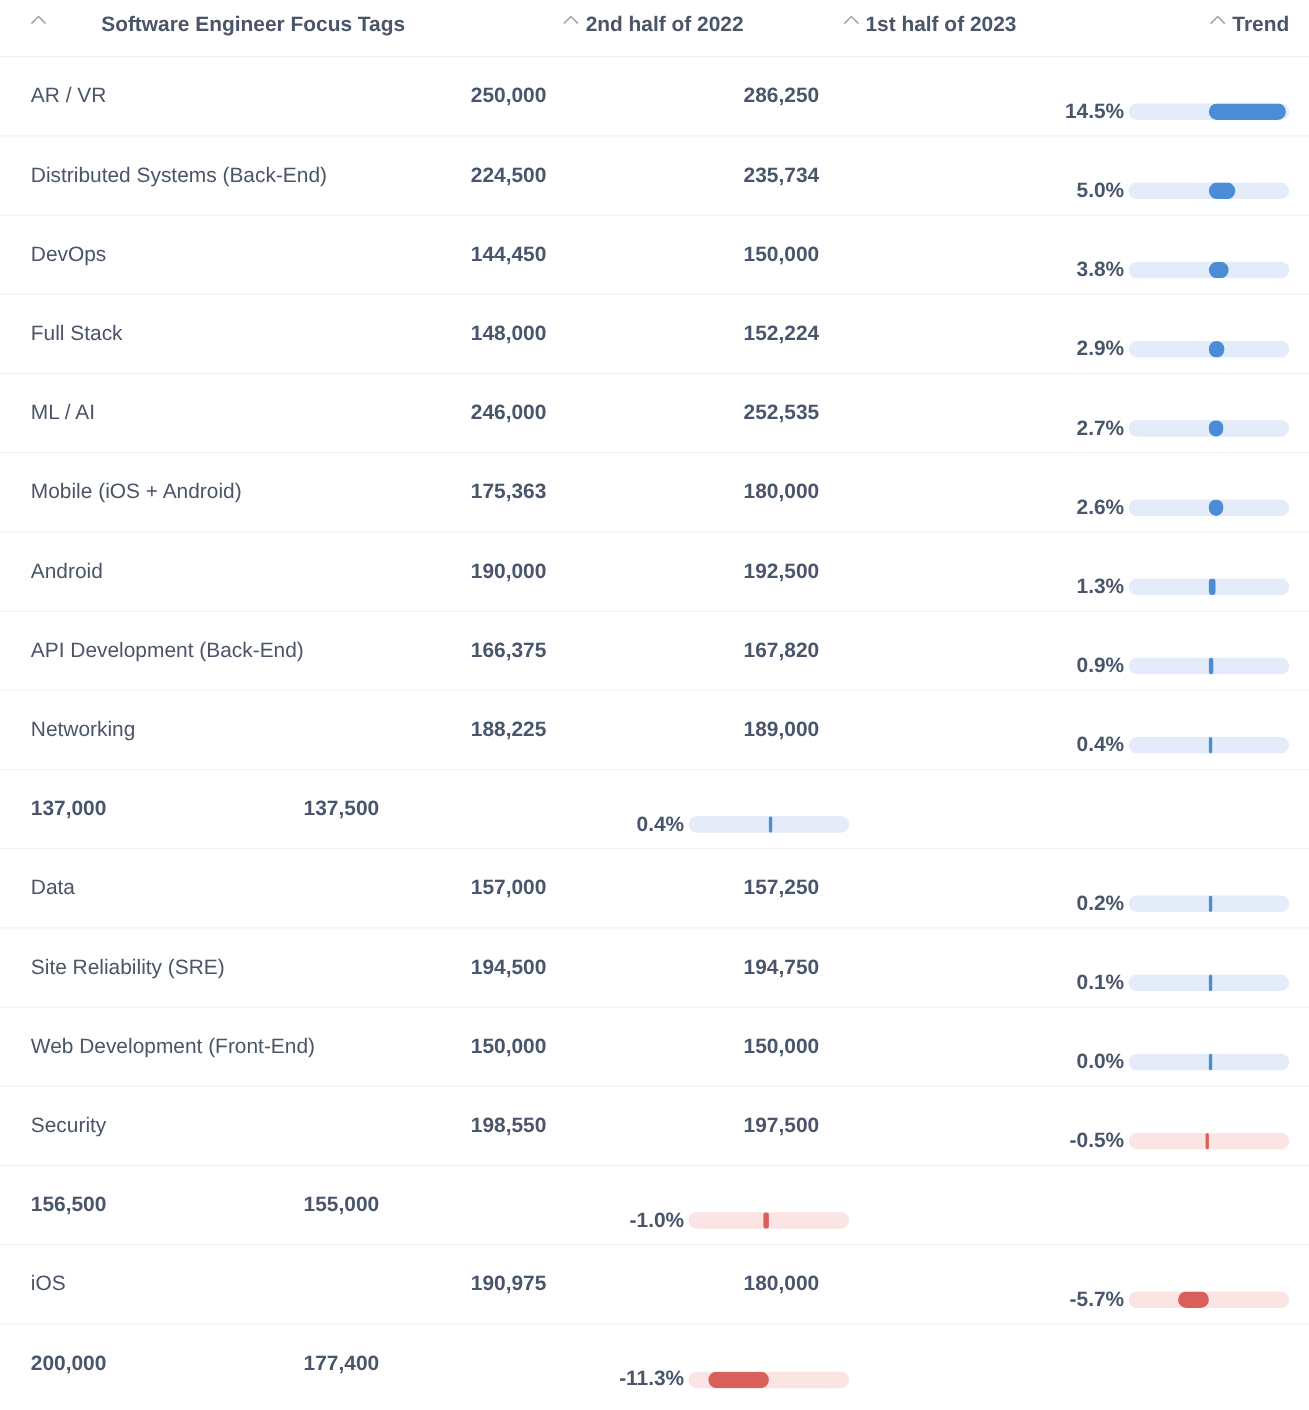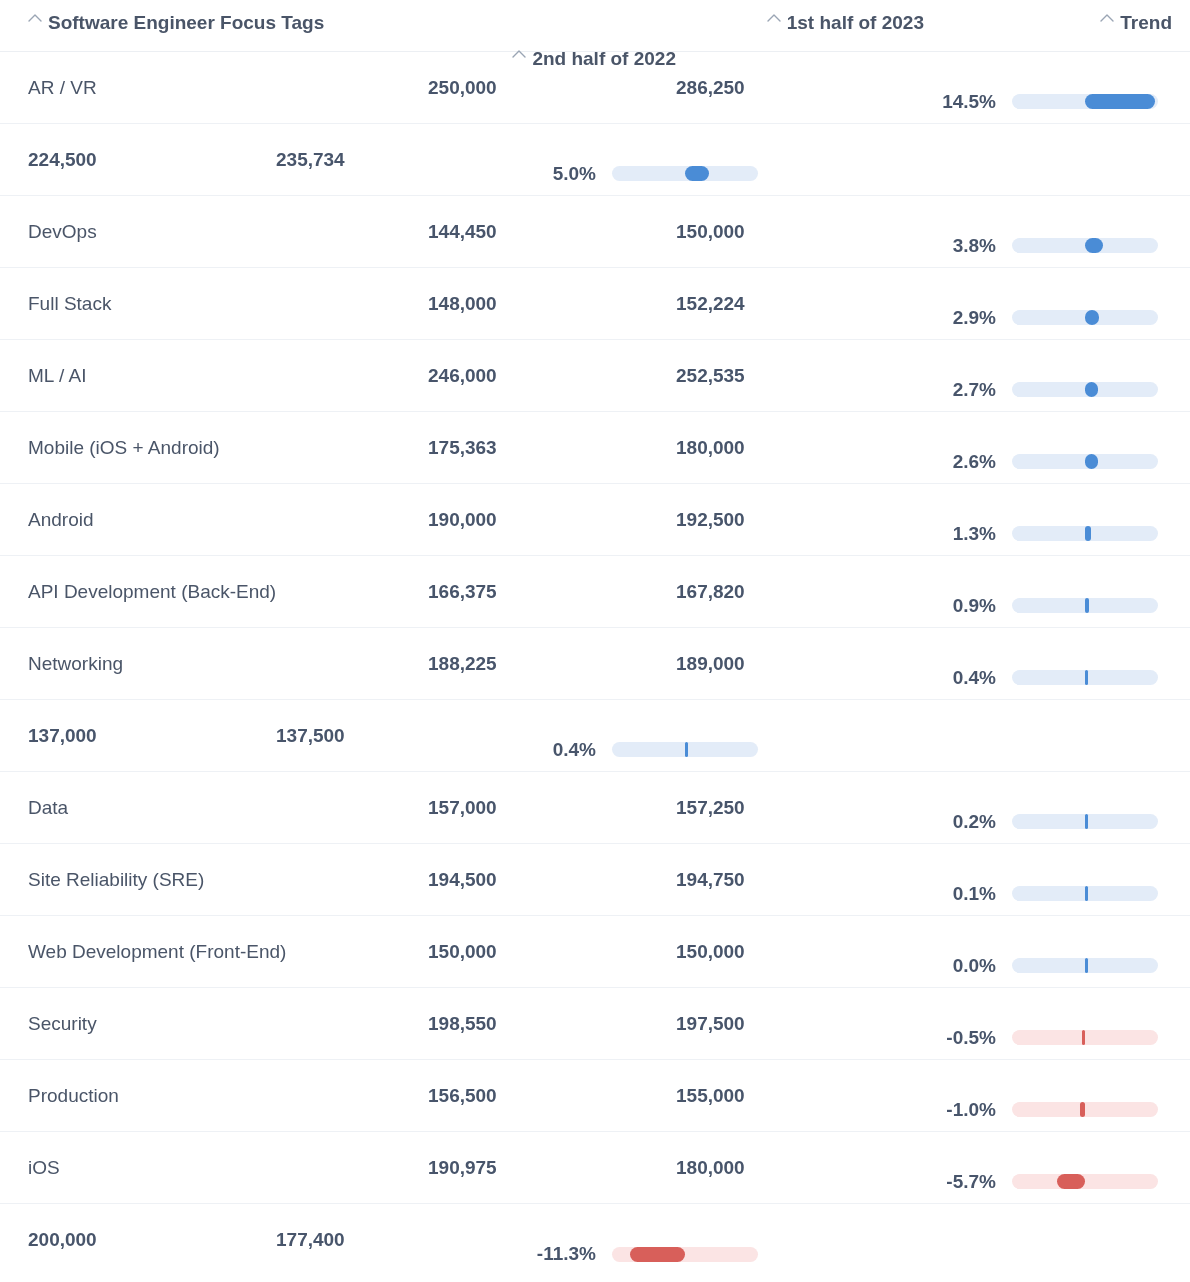--- a/index.html
+++ b/index.html
@@ -28,22 +28,22 @@
   }
   .th {
     font-size: 19px;
     font-weight: 600;
     color: #4a5568;
     display: flex;
     align-items: flex-start;
     padding-top: 12px;
     box-sizing: border-box;
   }
-  .col-name   { width: 400px; }
-  .col-h1     { width: 248px; justify-content: flex-end; margin-top: 36px; }
+  .col-name   { width: 400px; gap: 44px; }
+  .col-h1     { width: 248px; justify-content: flex-end; }
   .col-h2     { width: 248px; justify-content: flex-end; }
   .col-trend  { width: 248px; justify-content: flex-end; }
 
   .sort-caret {
     display: inline-block;
     width: 14px;
     margin-right: 6px;
     position: relative;
     top: 1px;
     color: #9aa5b4;
@@ -78,21 +78,22 @@
   .cell-num {
     width: 248px;
     font-weight: 700;
     color: #48556b;
     padding-right: 0;
   }
   .cell-trend {
     width: 248px;
     display: flex;
     align-items: center;
-    gap: 16px;
+    justify-content: flex-end;
+    gap: 4px;
     margin-top: 28px;
   }
   .pct {
     font-size: 19px;
     font-weight: 700;
     color: #48556b;
     min-width: 72px;
     text-align: right;
   }
   .bar-wrap {
@@ -160,20 +161,21 @@
         <div class="cell cell-num">250,000</div>
         <div class="cell cell-num">286,250</div>
         <div class="cell cell-trend">
           <div class="pct">14.5%</div>
           <div class="bar-wrap">
             <div class="bar-fill" style="left: 73px; width: 70px;"></div>
           </div>
         </div>
       </div>
       <div class="row">
+        <div class="cell cell-name">Distributed Systems (Back-End)</div>
         <div class="cell cell-num">224,500</div>
         <div class="cell cell-num">235,734</div>
         <div class="cell cell-trend">
           <div class="pct">5.0%</div>
           <div class="bar-wrap">
             <div class="bar-fill" style="left: 73px; width: 24.1379px;"></div>
           </div>
         </div>
       </div>
       <div class="row">
@@ -301,21 +303,20 @@
         <div class="cell cell-num">198,550</div>
         <div class="cell cell-num">197,500</div>
         <div class="cell cell-trend">
           <div class="pct">-0.5%</div>
           <div class="bar-wrap neg">
             <div class="bar-fill" style="left: 70px; width: 3px;"></div>
           </div>
         </div>
       </div>
       <div class="row">
-        <div class="cell cell-name">Production</div>
         <div class="cell cell-num">156,500</div>
         <div class="cell cell-num">155,000</div>
         <div class="cell cell-trend">
           <div class="pct">-1.0%</div>
           <div class="bar-wrap neg">
             <div class="bar-fill" style="left: 68.1724px; width: 4.82759px;"></div>
           </div>
         </div>
       </div>
       <div class="row">

